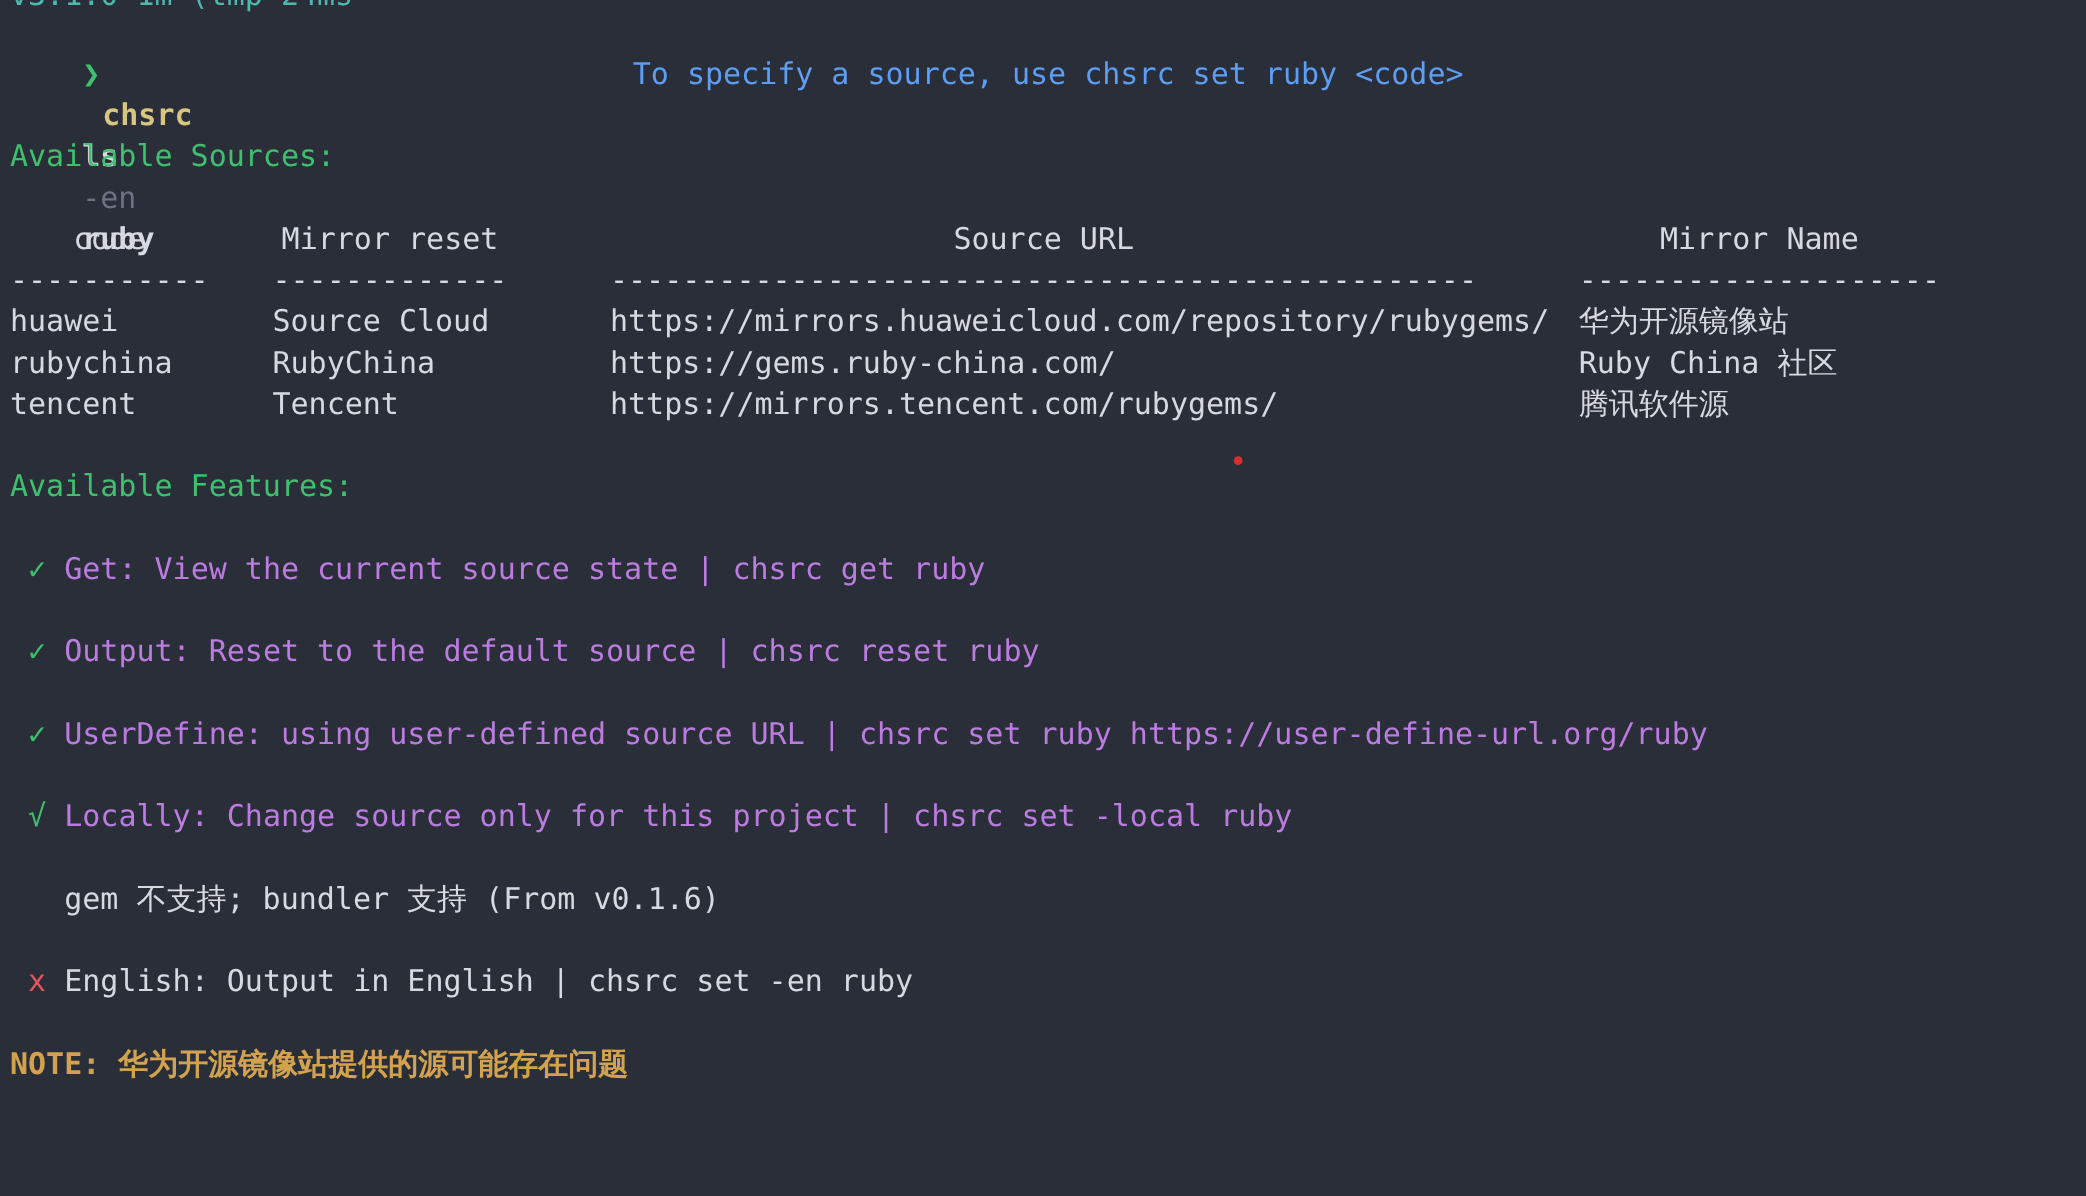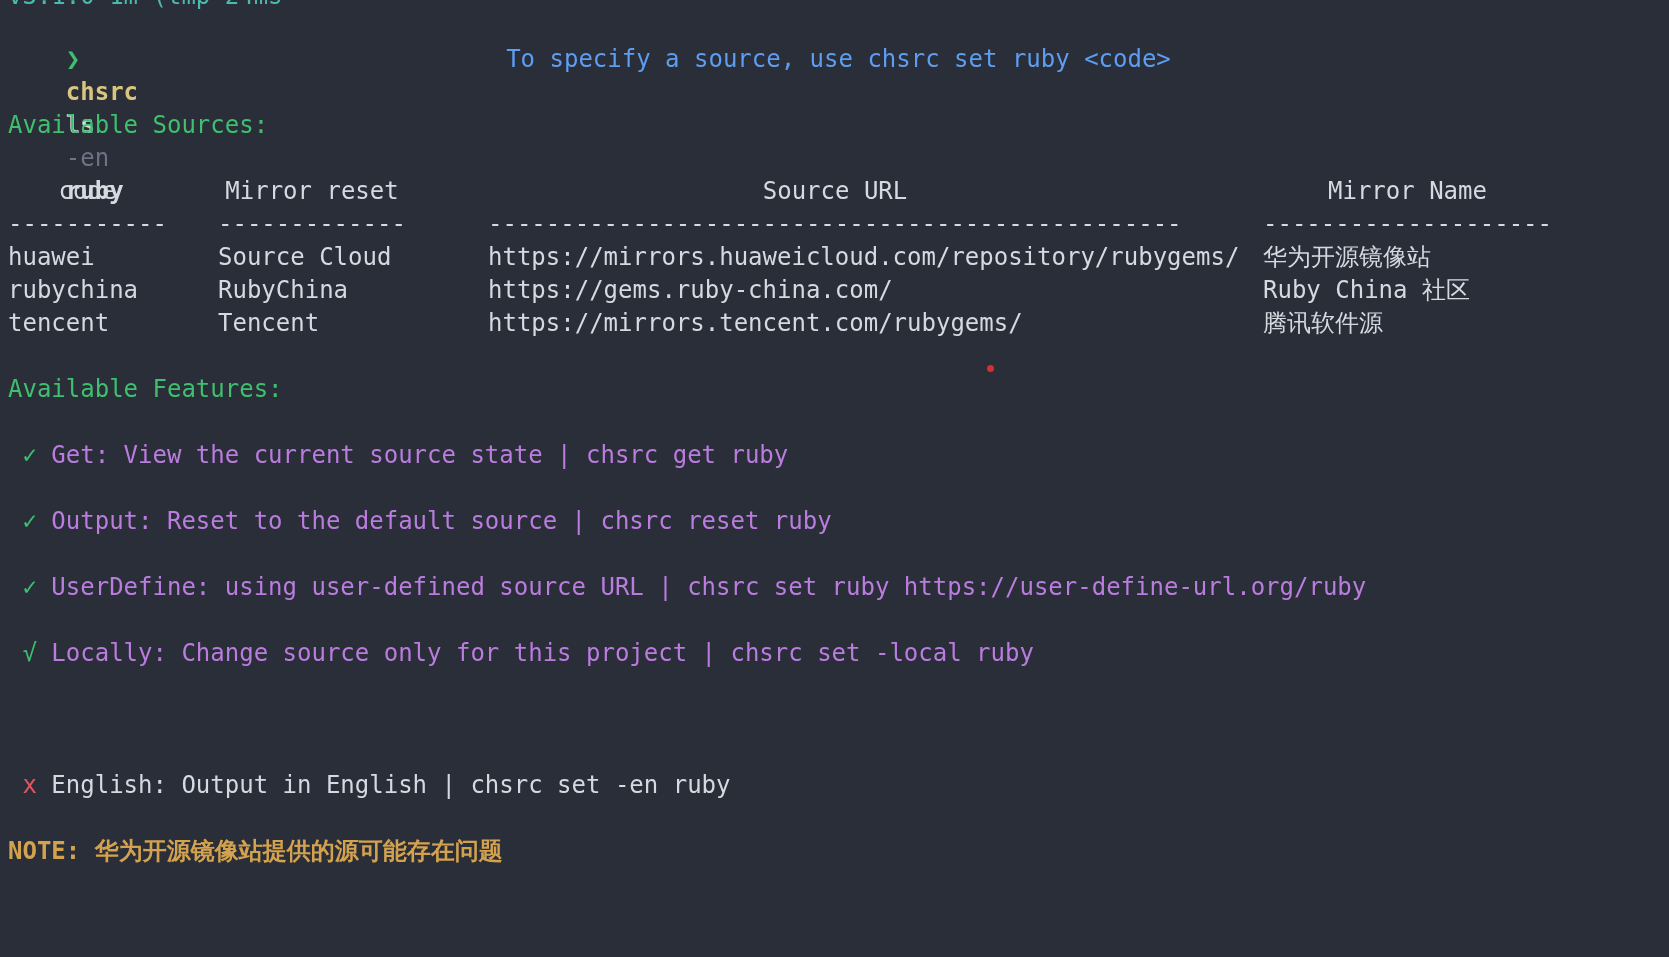--- a/index.html
+++ b/index.html
@@ -20,21 +20,21 @@
   }
   .line { height: 33px; white-space: pre; }
   .clip { height: 10px; overflow: hidden; }
   .clip .line { margin-top: -20px; }
 
   .fg     { color: var(--foreground, #d6d9e0); }
   .teal   { color: var(--teal, #4cb8ae); }
   .green  { color: var(--green, #3fc06e); }
   .blue   { color: var(--blue, #5d9df2); text-align: center; }
   .purple { color: var(--purple, #bb7ce0); }
-  .cmdy   { color: var(--command-yellow, #d8c57e); }
+  .cmdy   { color: var(--command-yellow, #d8c57e); margin-left: 16px; }
   .yellow { color: var(--note-yellow, #d2a24f); font-weight: bold; }
   .red    { color: var(--red, #e0555f); }
   .gray   { color: var(--gray, #6d7384); margin-top: 23px; }
   .bold   { font-weight: bold; }
 
   .trow {
     display: grid;
     grid-template-columns: 210px 270px 775px 1fr;
     height: 33px;
     white-space: pre;
@@ -93,21 +93,21 @@
 
   <div id="features">
       <div class="line"><span class="green"> ✓ </span><span class="purple">Get: View the current source state | chsrc get ruby</span></div>
       <div class="line"></div>
       <div class="line"><span class="green"> ✓ </span><span class="purple">Output: Reset to the default source | chsrc reset ruby</span></div>
       <div class="line"></div>
       <div class="line"><span class="green"> ✓ </span><span class="purple">UserDefine: using user-defined source URL | chsrc set ruby https://user-define-url.org/ruby</span></div>
       <div class="line"></div>
       <div class="line"><span class="green"> √ </span><span class="purple">Locally: Change source only for this project | chsrc set -local ruby</span></div>
       <div class="line"></div>
-      <div class="line"><span class="fg">   </span></div>
+      <div class="line"><span class="fg">   </span><span class="fg">gem 不支持; bundler 支持 (From v0.1.6)</span></div>
       <div class="line"></div>
       <div class="line"><span class="red"> x </span><span class="fg">English: Output in English | chsrc set -en ruby</span></div>
       <div class="line"></div>
     </div>
 
   <div class="line yellow">NOTE: 华为开源镜像站提供的源可能存在问题</div>
 
   <div class="red-dot"></div>
 
 </div>

